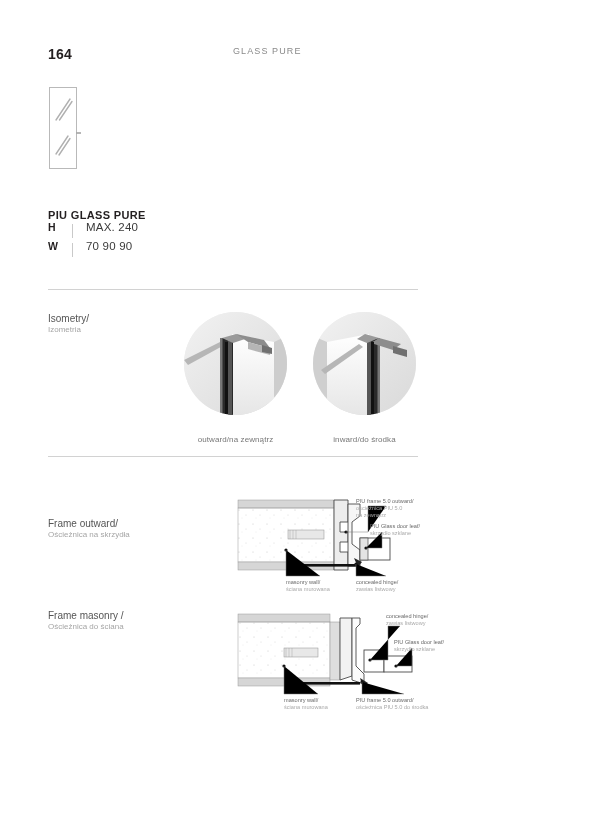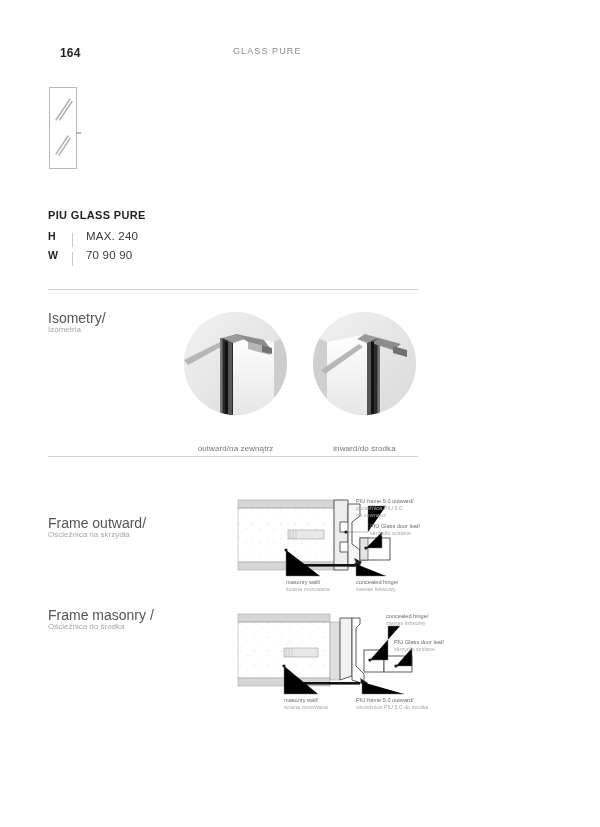--- a/index.html
+++ b/index.html
@@ -24,23 +24,23 @@
   
   .runhead {
     position: absolute;
     top: 46px;
     left: 48px;
     right: 48px;
     height: 14px;
   }
   .folio {
     position: absolute;
-    left: 12px;
+    left: 0;
     top: 0;
-    font-size: 12px;
+    font-size: 14px;
     font-weight: bold;
     letter-spacing: .2px;
     color: #231f20;
   }
   .runtitle {
     position: absolute;
     left: 185px;
     top: 0;
     font-size: 9px;
     letter-spacing: 1.1px;
@@ -76,21 +76,20 @@
     position: absolute;
     left: 48px;
     top: 209px;
     width: 240px;
   }
   .spec-title {
     font-size: 11px;
     font-weight: bold;
     letter-spacing: .35px;
     color: #231f20;
-    margin-bottom: 9px;
   }
   .spec-row {
     display: flex;
     align-items: baseline;
     height: 19px;
   }
   .spec-key {
     width: 24px;
     font-size: 10.5px;
     font-weight: bold;
@@ -120,21 +119,21 @@
   .rule-1 { top: 289px; }
   .rule-2 { top: 456px; }
 
   
   .iso-label {
     position: absolute;
     left: 48px;
     top: 313px;
   }
   .lbl-en {
-    font-size: 14px;
+    font-size: 10px;
     color: #555555;
     line-height: 11px;
   }
   .lbl-pl {
     font-size: 8px;
     color: #a6a6a6;
     line-height: 11px;
   }
 
   .iso-figs {
@@ -149,21 +148,21 @@
   .iso-circle {
     width: 103px;
     height: 103px;
     margin: 0 auto;
     border-radius: 50%;
     overflow: hidden;
     position: relative;
     background: #eeeeee;
   }
   .iso-cap {
-    margin-top: 29px;
+    margin-top: 20px;
     text-align: center;
     font-size: 8px;
     color: #777777;
     letter-spacing: .1px;
   }
 
   
   .sec-head {
     position: absolute;
     left: 48px;
@@ -286,21 +285,21 @@
   <div class="rule rule-2"></div>
 
 
   <div class="frame-lbl-1">
     <div class="lbl-en">Frame outward/</div>
     <div class="lbl-pl">Ościeżnica na skrzydła</div>
   </div>
 
   <div class="frame-lbl-2">
     <div class="lbl-en">Frame masonry /</div>
-    <div class="lbl-pl">Ościeżnica do środka</div>
+    <div class="lbl-pl">Ościeżnica do ściana</div>
   </div>
 
   <div class="dwg dwg-1">
     <svg width="200" height="105" viewBox="0 0 200 105">
       <defs>
         <pattern id="spec1" width="14" height="14" patternUnits="userSpaceOnUse">
           <circle cx="3" cy="4" r="0.6" fill="#c8c8c8"></circle>
           <circle cx="10" cy="9" r="0.5" fill="#cfcfcf"></circle>
           <circle cx="6" cy="12" r="0.45" fill="#d4d4d4"></circle>
         </pattern>

